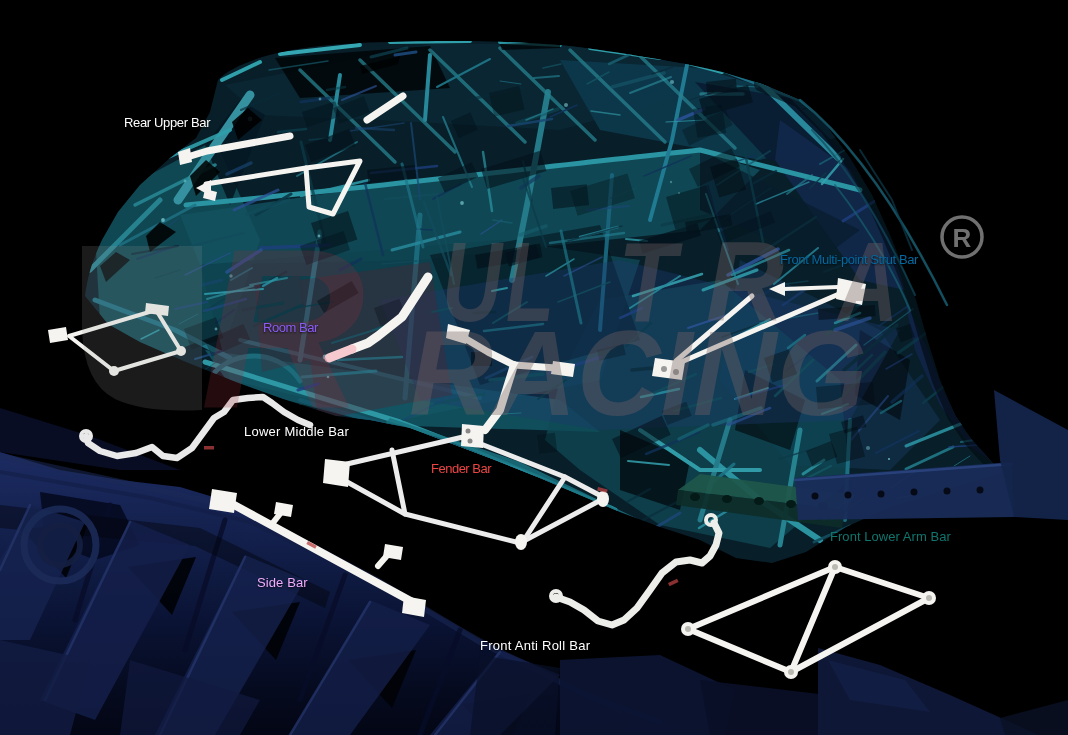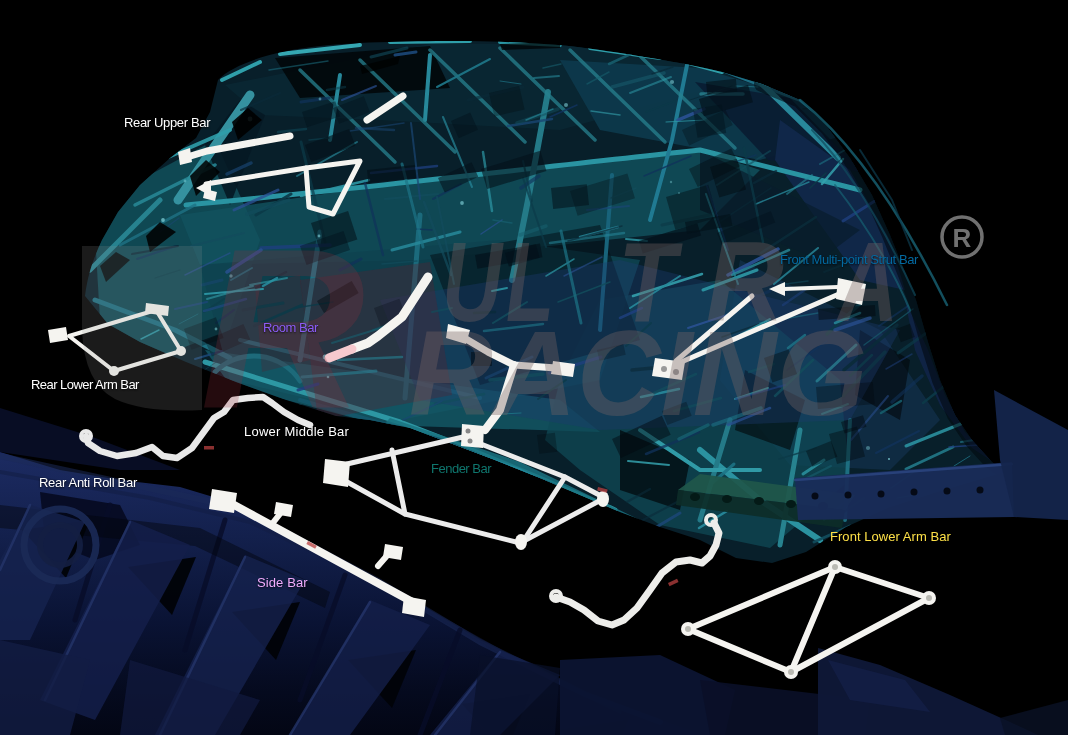--- a/index.html
+++ b/index.html
@@ -504,19 +504,18 @@
       <text x="506" y="321" font-family="Liberation Sans" font-weight="bold" font-style="italic" font-size="113" fill="rgba(120,100,100,0.37)" textLength="48" lengthAdjust="spacingAndGlyphs">L</text>
       <text x="618" y="321" font-family="Liberation Sans" font-weight="bold" font-style="italic" font-size="113" fill="rgba(120,100,100,0.37)" textLength="58" lengthAdjust="spacingAndGlyphs">T</text>
       <text x="706" y="321" font-family="Liberation Sans" font-weight="bold" font-style="italic" font-size="113" fill="rgba(120,100,100,0.37)" textLength="78" lengthAdjust="spacingAndGlyphs">R</text>
       <text x="838" y="321" font-family="Liberation Sans" font-weight="bold" font-style="italic" font-size="113" fill="rgba(120,100,100,0.37)" textLength="60" lengthAdjust="spacingAndGlyphs">A</text>
       <text x="409" y="415" font-family="Liberation Sans" font-weight="bold" font-style="italic" font-size="121" fill="rgba(120,100,100,0.37)" textLength="458" lengthAdjust="spacingAndGlyphs">RACING</text>
       <circle cx="962" cy="237" r="20" fill="none" stroke="rgba(118,118,118,0.95)" stroke-width="3.5"></circle>
       <text x="962" y="247" font-family="Liberation Sans" font-weight="bold" font-size="26" fill="rgba(118,118,118,0.95)" text-anchor="middle">R</text>
     </svg>
     <div class="lbl" style="left:124px;top:115px;color:#fff;letter-spacing:-0.35px">Rear Upper Bar</div>
     <div class="lbl" style="left:263px;top:320px;color:#8b5cf6;letter-spacing:-0.45px">Room Bar</div>
-    <div class="lbl" style="left:31px;top:377px;color:#fff;letter-spacing:-0.55px">Rear Lower Arm Bar</div>
     <div class="lbl" style="left:244px;top:424px;color:#fff;letter-spacing:0.25px">Lower Middle Bar</div>
-    <div class="lbl" style="left:39px;top:475px;color:#fff;letter-spacing:-0.3px">Rear Anti Roll Bar</div>
-    <div class="lbl" style="left:431px;top:461px;color:#0f766e;letter-spacing:-0.5px">Fender Bar</div>
+    <div class="lbl" style="left:431px;top:461px;color:#ef4444;letter-spacing:-0.5px">Fender Bar</div>
     <div class="lbl" style="left:257px;top:575px;color:#f0abfc;letter-spacing:0.1px">Side Bar</div>
-    <div class="lbl" style="left:830px;top:529px;color:#fde047;letter-spacing:0.05px">Front Lower Arm Bar</div>
+    <div class="lbl" style="left:480px;top:638px;color:#fff;letter-spacing:0.25px">Front Anti Roll Bar</div>
+    <div class="lbl" style="left:830px;top:529px;color:#0f766e;letter-spacing:0.05px">Front Lower Arm Bar</div>
     <div class="lbl" style="left:780px;top:252px;color:#0369a1;letter-spacing:-0.4px">Front Multi-point Strut Bar</div>
   </div>
 </body></html>

